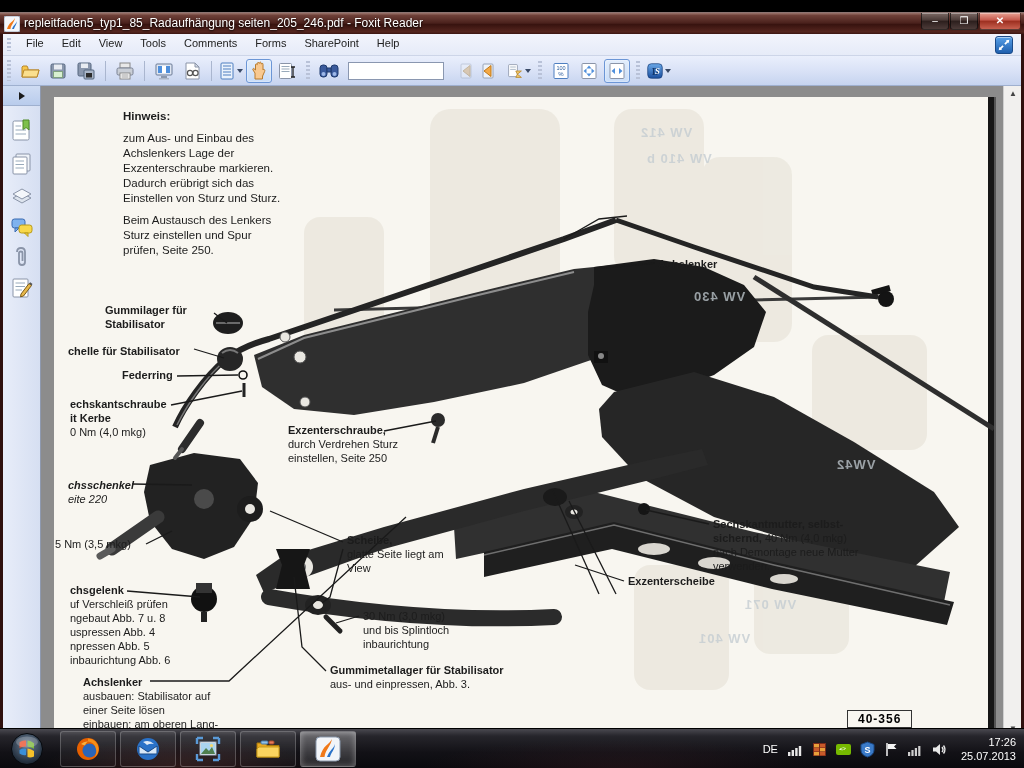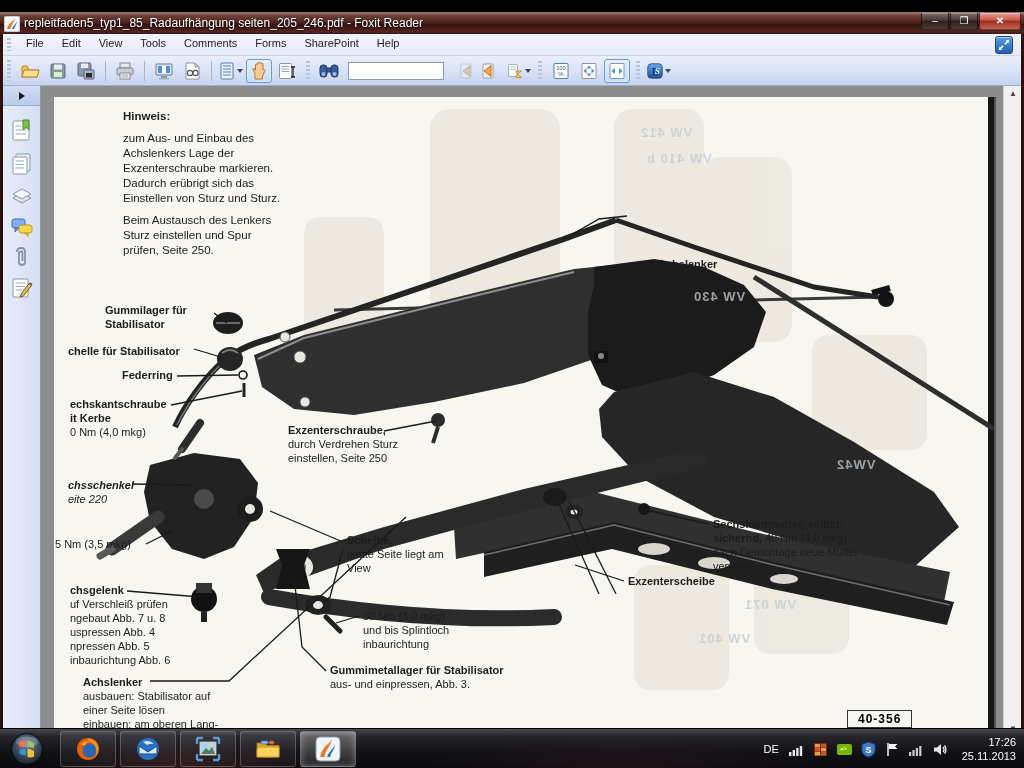--- a/index.html
+++ b/index.html
@@ -620,17 +620,17 @@
         <rect x="7.8" y="7" width="2.2" height="8"></rect>
             <rect x="11.2" y="5" width="2.2" height="10"></rect>
           </g>
       </svg>
       <svg class="tray-ico" viewBox="0 0 17 17">
         <polygon points="2,6.5 5,6.5 9,3 9,14 5,10.5 2,10.5" fill="#e8e8e8"></polygon>
         <path d="M11 6 Q13 8.5 11 11 M12.5 4.5 Q15.5 8.5 12.5 12.5" stroke="#e8e8e8" stroke-width="1.4" fill="none"></path>
       </svg>
       <div id="clock">
         <div>17:26</div>
-        <div>25.11.2013</div>
+        <div>25.07.2013</div>
       </div>
     </div>
   </div>
 </div>
 
 </body></html>

